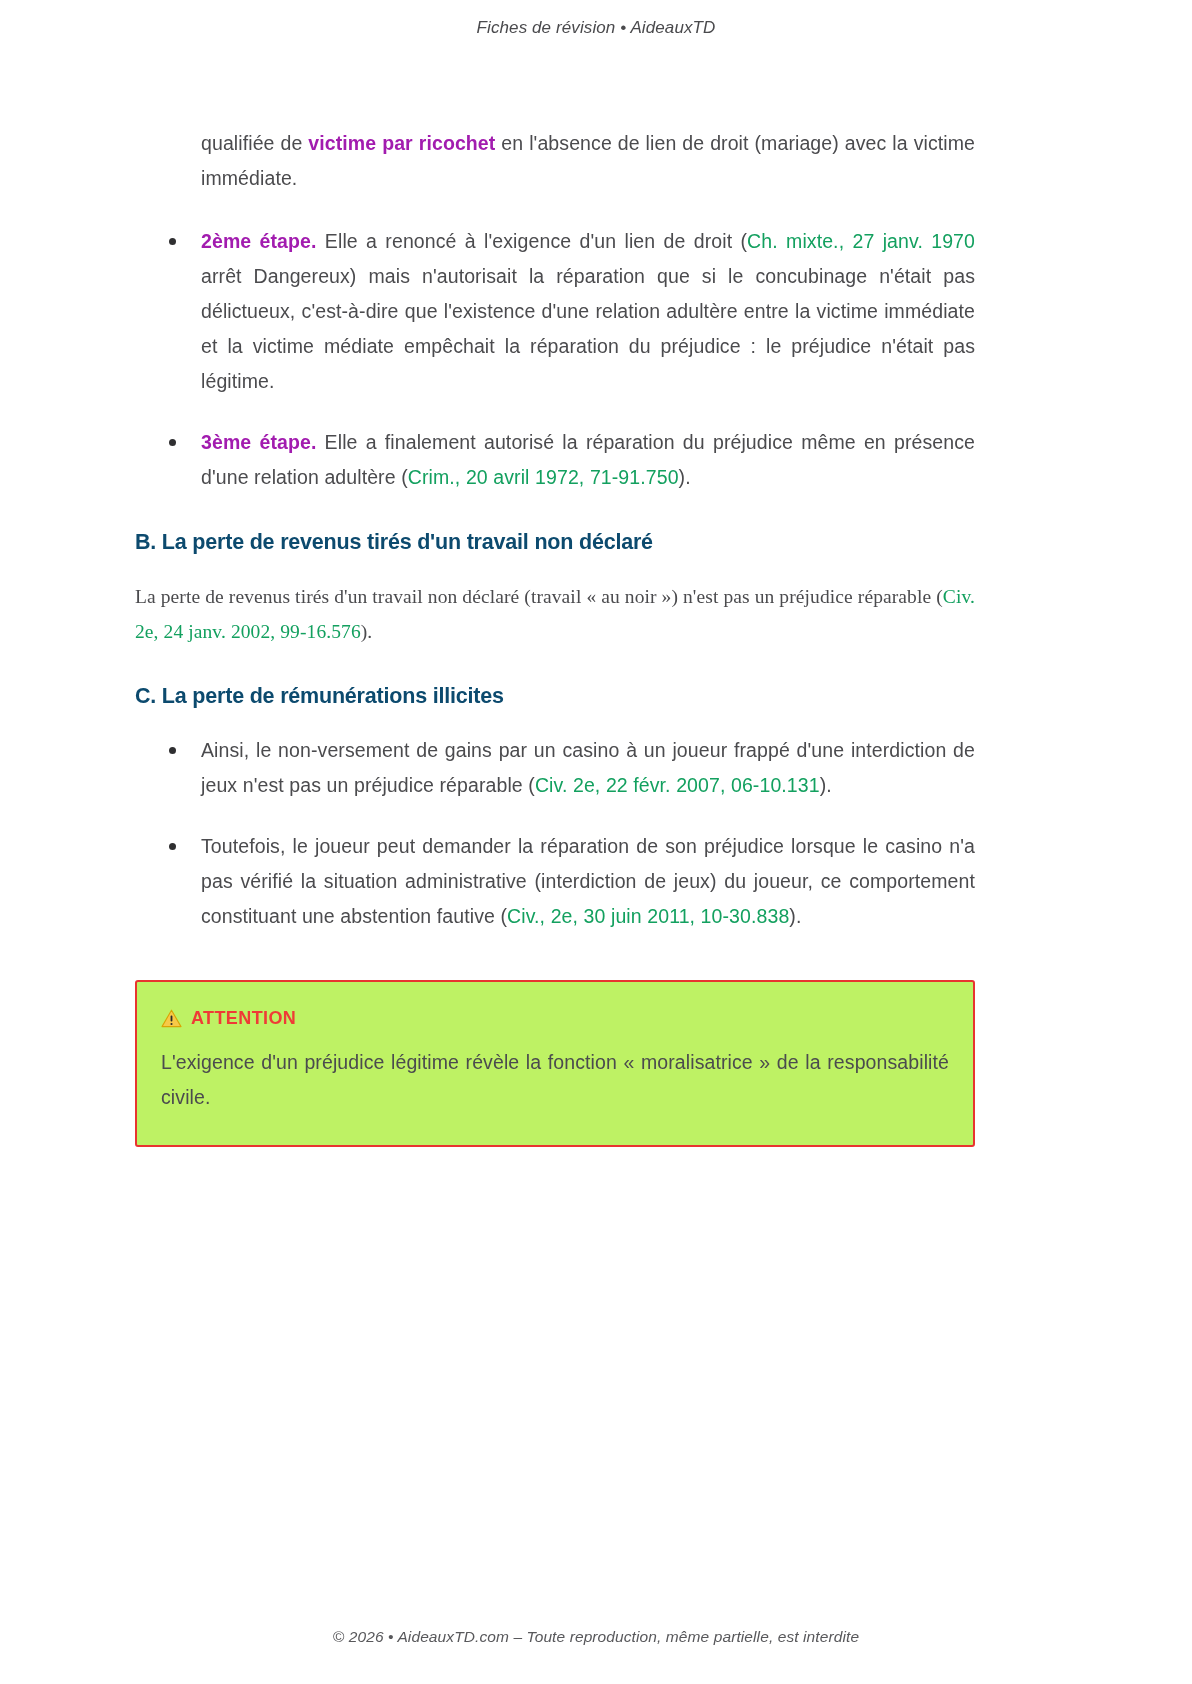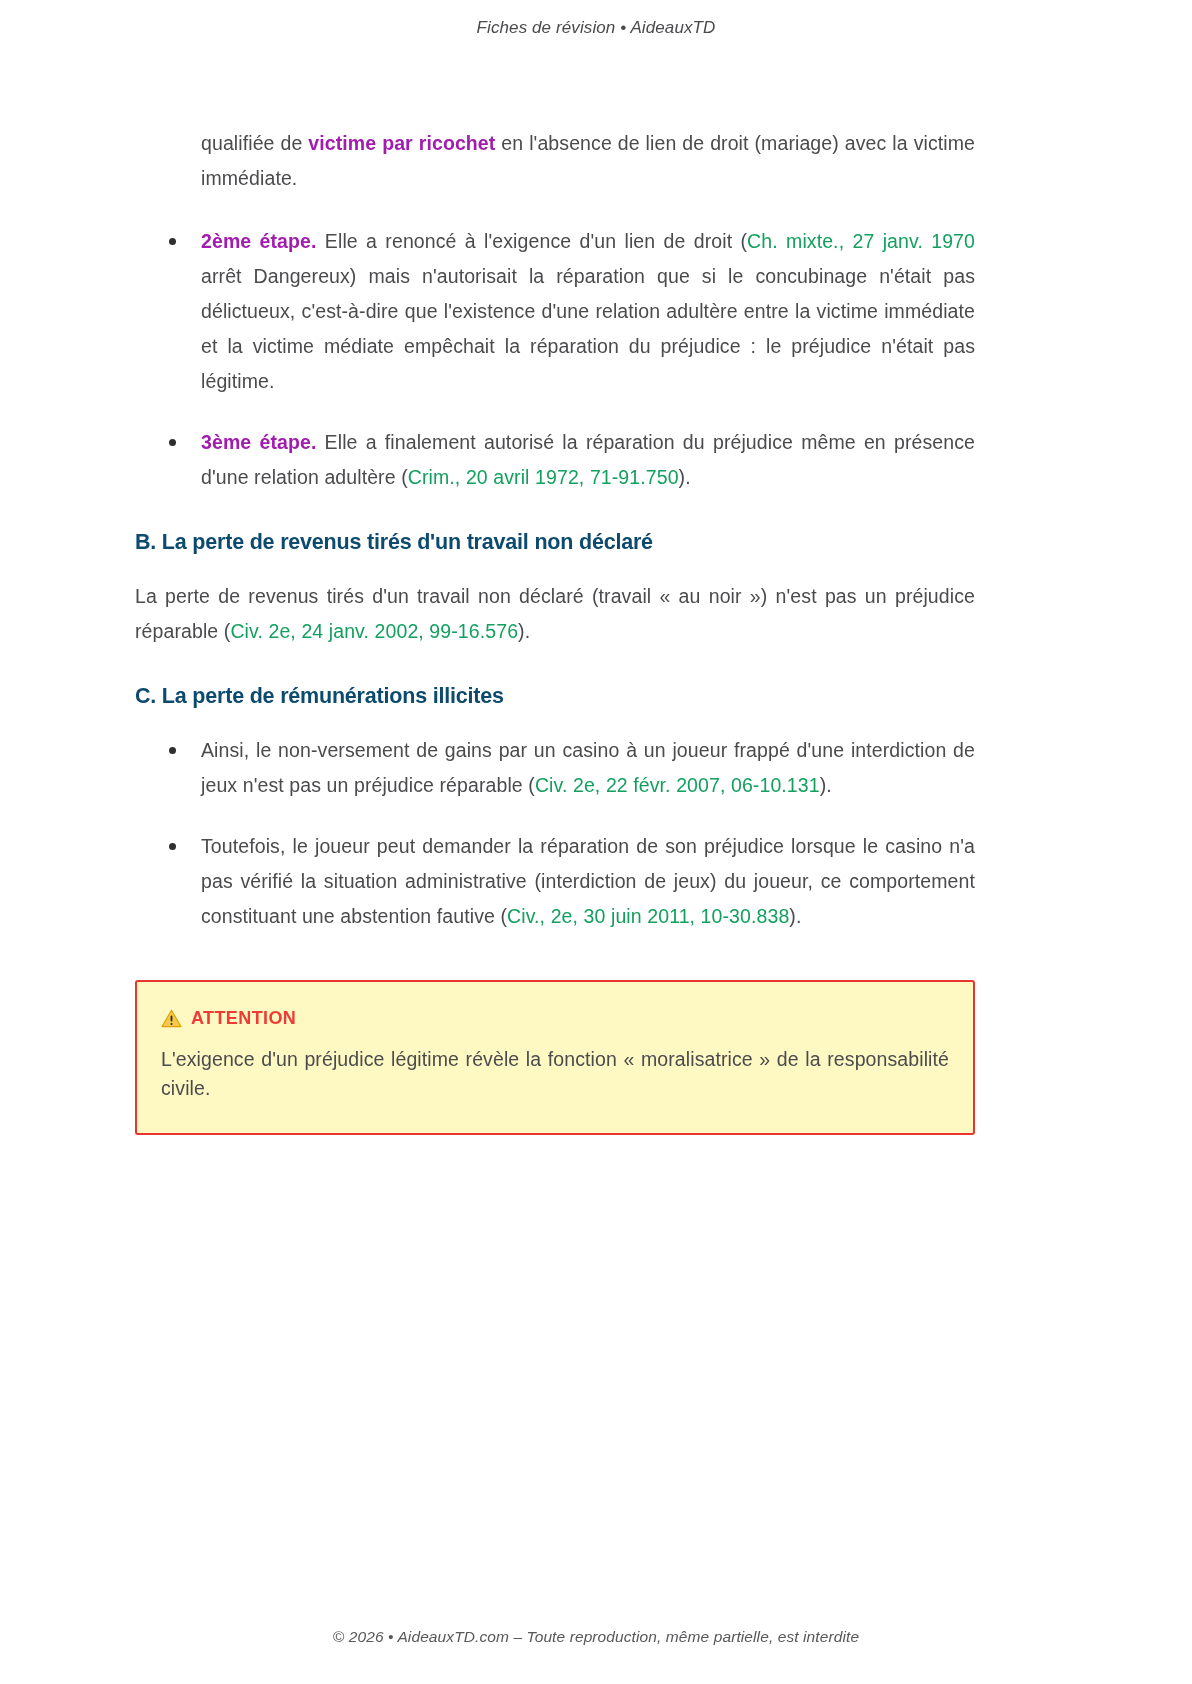--- a/index.html
+++ b/index.html
@@ -57,20 +57,21 @@
   }
 
   p.indented {
     margin-left: 66px;
     width: 774px;
   }
 
   p.flush {
     margin: 0;
     width: 840px;
+    font-family: Liberation Serif, serif;
   }
 
   .para-gap { height: 28px; }
 
   
   ul.bullets {
     list-style: none;
     margin: 0;
     padding: 0;
   }
@@ -110,21 +111,21 @@
     margin: 0;
     letter-spacing: -0.2px;
     line-height: 30px;
   }
   .heading-gap-before { height: 32px; }
   .heading-gap-after { height: 22px; }
 
   
   .callout {
     margin-top: 46px;
-    background: #fef9c3;
+    background: #bef264;
     border: 2px solid #e8342f;
     border-radius: 3px;
     padding: 26px 24px 30px 24px;
     width: 840px;
     box-sizing: border-box;
   }
   .callout-title {
     display: flex;
     align-items: center;
     gap: 9px;
@@ -138,21 +139,21 @@
     flex: 0 0 auto;
   }
   .callout-title .label {
     font-size: 18px;
     font-weight: bold;
     color: #ef3b36;
     letter-spacing: 0.4px;
   }
   .callout-body {
     font-size: 19.5px;
-    line-height: 29px;
+    line-height: 35px;
     color: #4b4b4e;
     text-align: justify;
     margin: 0;
     letter-spacing: 0.1px;
   }
 
   
   .running-footer {
     position: absolute;
     bottom: 38px;

